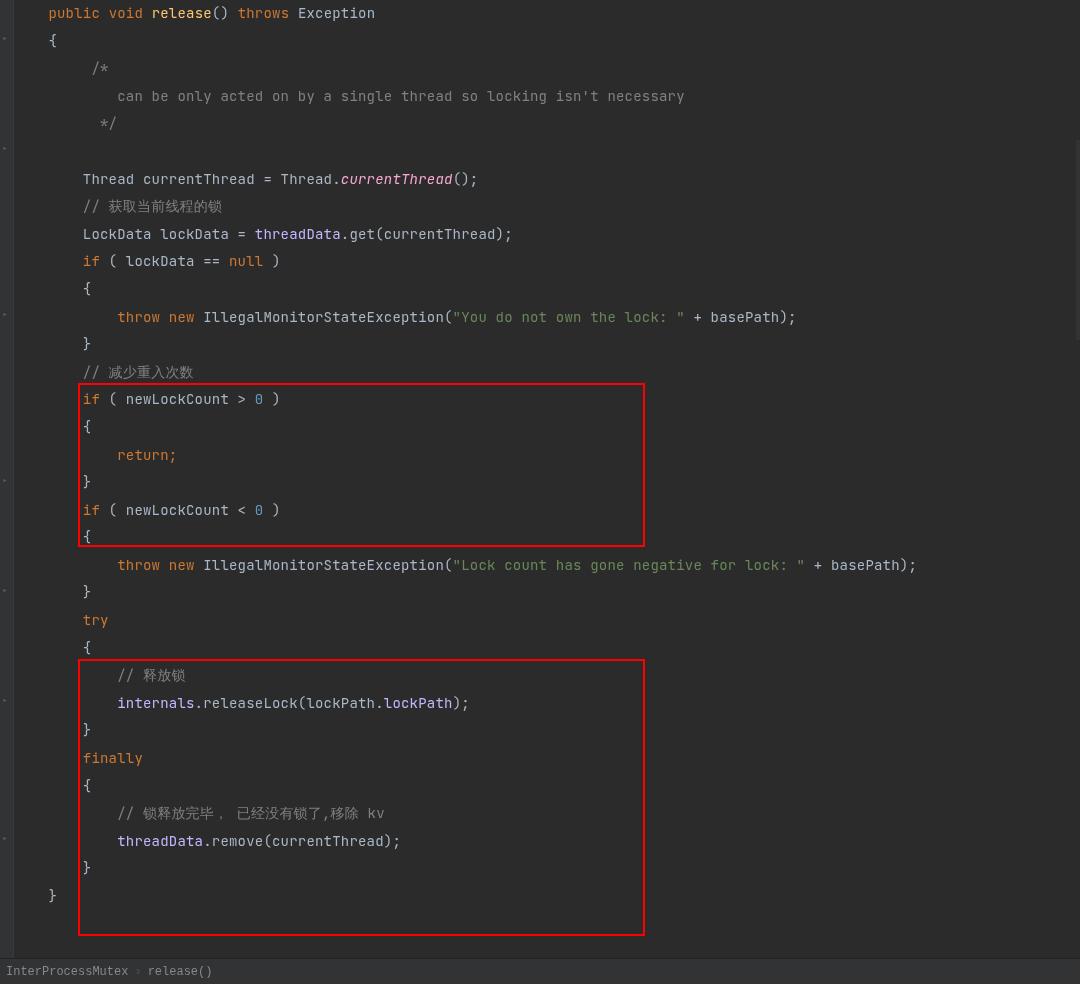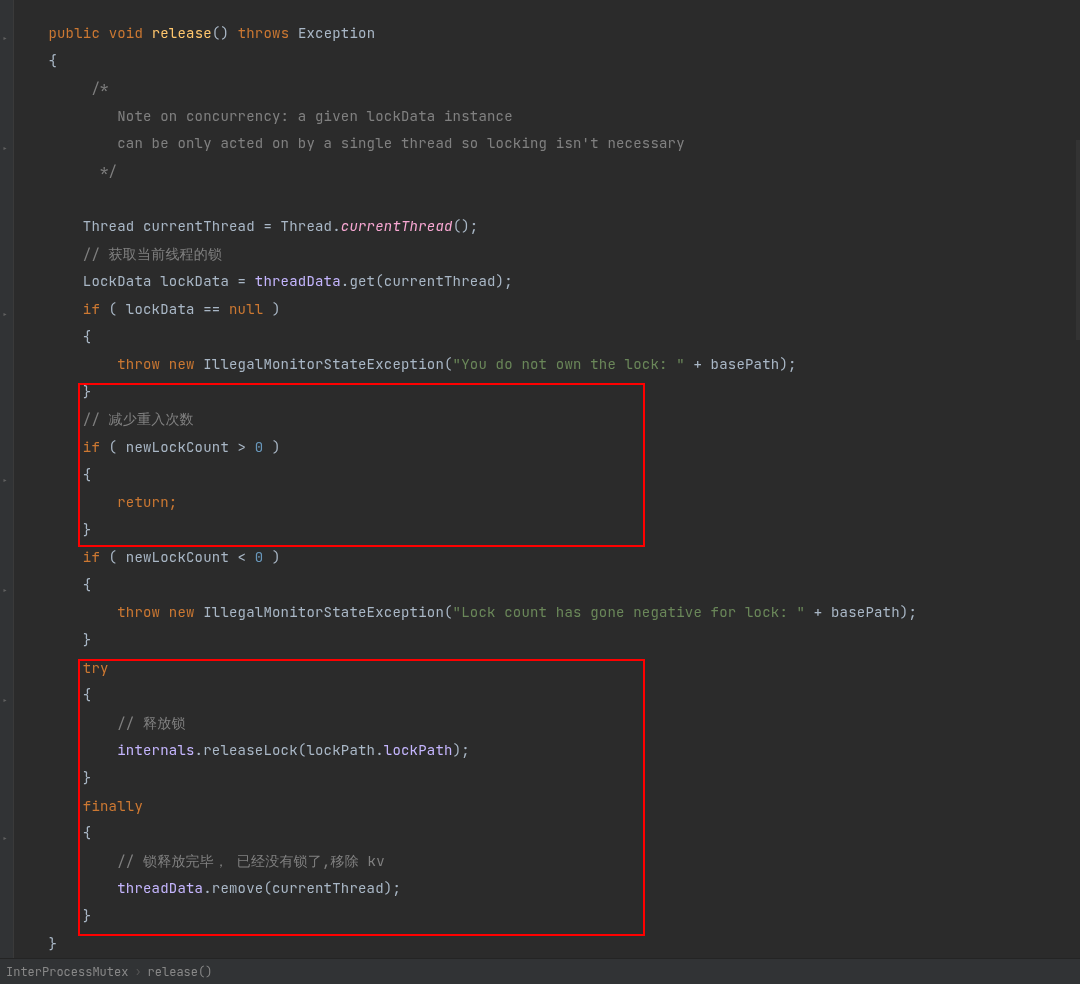--- a/index.html
+++ b/index.html
@@ -37,21 +37,20 @@
     font-size: 10px;
     line-height: 10px;
   }
   .code {
     position: absolute;
     left: 14px;
     top: 0;
     right: 4px;
     height: 958px;
     padding: 0;
-    margin-top: 20px;
   }
   .line {
     height: 27.6px;
     line-height: 27.6px;
     white-space: pre;
     letter-spacing: 0.2px;
   }
   .kw   { color: #cc7832; }
   .type { color: #a9b7c6; }
   .method { color: #ffc66d; }
@@ -76,20 +75,21 @@
     bottom: 0;
     width: 100%;
     height: 26px;
     background: #313335;
     border-top: 1px solid #242424;
     display: flex;
     align-items: center;
     padding-left: 6px;
     font-size: 12px;
     color: #888888;
+    font-family: Liberation Mono, monospace;
   }
   .breadcrumb .sep {
     margin: 0 6px;
     color: #555;
   }
   .scrollbar-v {
     position: absolute;
     right: 0;
     top: 0;
     width: 4px;
@@ -115,21 +115,20 @@
     <span class="marker" style="top:586px">▸</span>
     <span class="marker" style="top:696px">▸</span>
     <span class="marker" style="top:834px">▸</span>
   </div>
 
   <div class="code">
 
     <div class="line">    <span class="kw">public</span> <span class="kw">void</span> <span class="method">release</span><span class="paren">()</span> <span class="kw">throws</span> <span class="type">Exception</span></div>
     <div class="line">    <span class="punct">{</span></div>
     <div class="line">         <span class="comment">/*</span></div>
-    <div class="line">         <span class="comment">   Note on concurrency: a given lockData instance</span></div>
     <div class="line">         <span class="comment">   can be only acted on by a single thread so locking isn't necessary</span></div>
     <div class="line">         <span class="comment"> */</span></div>
     <div class="line"> </div>
     <div class="line">        <span class="type">Thread currentThread = Thread.</span><span class="staticcall">currentThread</span><span class="punct">();</span></div>
     <div class="line">        <span class="comment">// 获取当前线程的锁</span></div>
     <div class="line">        <span class="type">LockData lockData = </span><span class="field">threadData</span><span class="punct">.get(currentThread);</span></div>
     <div class="line">        <span class="kw">if</span><span class="punct"> ( lockData == </span><span class="kw">null</span><span class="punct"> )</span></div>
     <div class="line">        <span class="punct">{</span></div>
     <div class="line">            <span class="kw">throw new </span><span class="type">IllegalMonitorStateException(</span><span class="string">"You do not own the lock: "</span><span class="punct"> + basePath);</span></div>
     <div class="line">        <span class="punct">}</span></div>

